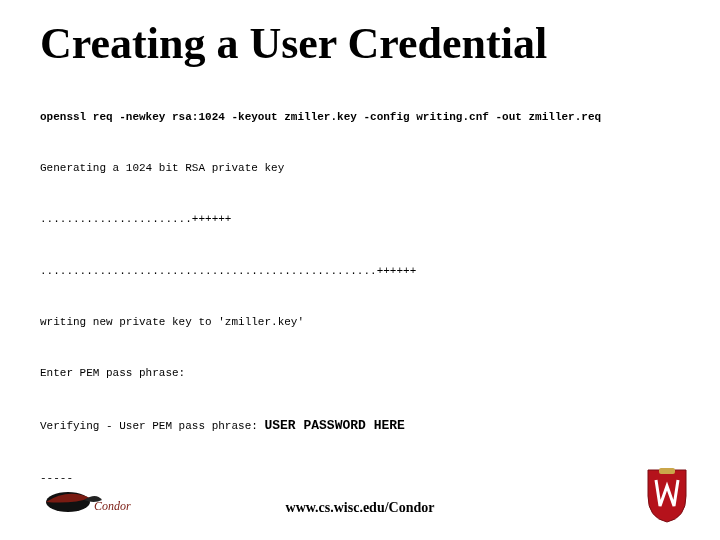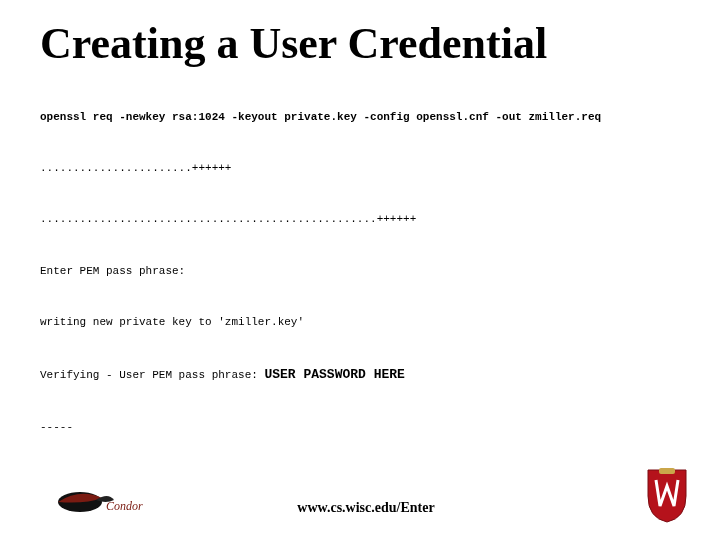--- a/index.html
+++ b/index.html
@@ -31,21 +31,21 @@
     font-size: 11px;
     line-height: 1.55;
     color: #000;
     white-space: pre;
   }
   .term .row { display: block; }
   .bold { font-weight: 700; }
   .big1 { font-size: 13px; font-weight: 700; margin-top: 47px; }
   .footer {
     position: absolute;
-    left: 12px; right: 0; bottom: 14px;
+    left: 0; right: 0; bottom: 14px;
     height: 40px;
   }
   .footer-url {
     position: absolute;
     left: 0; right: 0; bottom: 10px;
     text-align: center;
     font-family: "Times New Roman", serif;
     font-size: 14px;
     font-weight: 700;
     color: #000;
@@ -61,25 +61,26 @@
     width: 46px; height: 58px;
   }
 </style>
 </head>
 <body>
 
 <div class="slide">
   <h1 class="title">Creating a User Credential</h1>
 
   <div class="term">
-    <span class="row bold">openssl req -newkey rsa:1024 -keyout private.key -config openssl.cnf -out zmiller.req</span>
+    <span class="row bold">openssl req -newkey rsa:1024 -keyout zmiller.key -config writing.cnf -out zmiller.req</span>
+    <span class="row">Generating a 1024 bit RSA private key</span>
     <span class="row">.......................++++++</span>
     <span class="row">...................................................++++++</span>
+    <span class="row">writing new private key to 'zmiller.key'</span>
     <span class="row">Enter PEM pass phrase:</span>
-    <span class="row">writing new private key to 'zmiller.key'</span>
     <span class="row"><span>Verifying - User PEM pass phrase: </span><span class="big1">USER PASSWORD HERE</span></span>
     <span class="row">-----</span>
     
     
     
     
     
     
     
     
@@ -94,21 +95,21 @@
 
 <div class="footer">
   <div class="logo-left">
     <svg viewBox="0 0 110 36" width="110" height="36">
       <ellipse cx="24" cy="18" rx="22" ry="10" fill="#111"></ellipse>
       <path d="M2 18 Q24 4 46 14 Q30 20 2 18 Z" fill="#7a1b12"></path>
       <path d="M40 16 Q52 8 58 16 Q50 20 40 16 Z" fill="#222"></path>
       <text x="50" y="26" font-family="Georgia,serif" font-size="12" fill="#7a1b12" font-style="italic">Condor</text>
     </svg>
   </div>
-  <div class="footer-url">www.cs.wisc.edu/Enter</div>
+  <div class="footer-url">www.cs.wisc.edu/Condor</div>
   <div class="logo-right">
     <svg viewBox="0 0 46 58" width="46" height="58">
       <path d="M4 4 H42 V30 Q42 52 23 56 Q4 52 4 30 Z" fill="#b5121b" stroke="#7a0c12" stroke-width="1"></path>
       <path d="M12 14 L16 40 L23 20 L30 40 L34 14" fill="none" stroke="#fff" stroke-width="3"></path>
       <rect x="15" y="2" width="16" height="6" rx="2" fill="#caa64a"></rect>
     </svg>
   </div>
 </div>
 
 </body></html>

